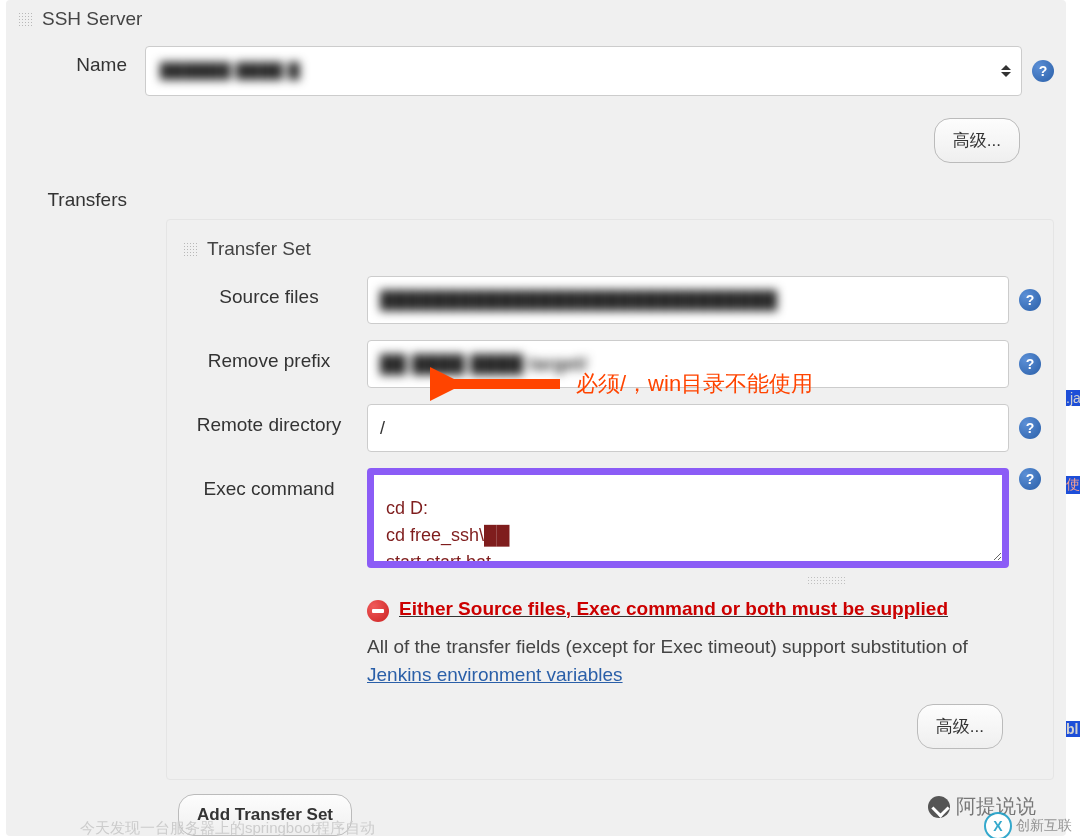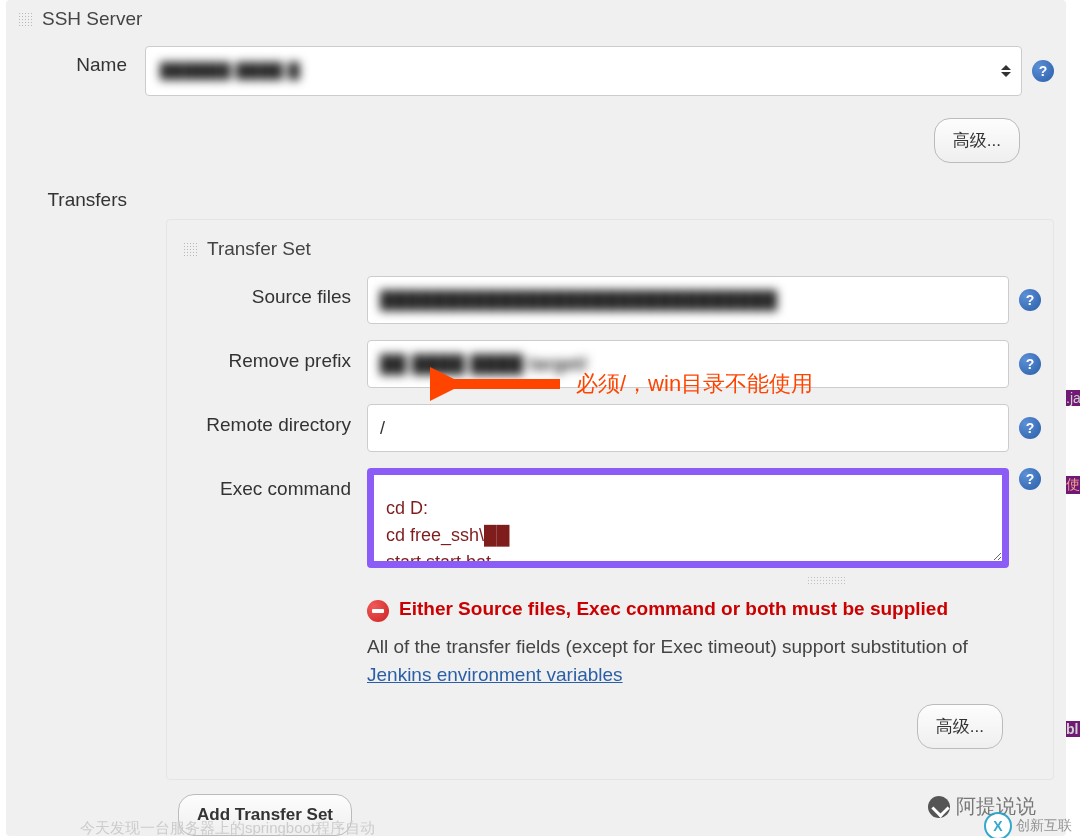--- a/index.html
+++ b/index.html
@@ -44,21 +44,21 @@
   .label-col {
     width: 139px;
     text-align: right;
     padding-right: 18px;
     font-size: 19px;
     color: #333;
     padding-top: 8px;
   }
   .inner-label-col {
     width: 180px;
-    text-align: right;
+    text-align: center;
     padding-right: 16px;
     padding-left: 20px;
     font-size: 19px;
     color: #333;
     padding-top: 10px;
   }
   .field-col {
     flex: 1;
     display: flex;
     align-items: center;
@@ -154,20 +154,21 @@
     white-space: nowrap;
     overflow: hidden;
   }
   .error-row {
     display: flex;
     align-items: flex-start;
     gap: 10px;
     padding: 6px 0 6px 0;
     margin-left: 200px;
     margin-right: 50px;
+    text-decoration: underline;
   }
   .error-icon {
     width: 22px;
     height: 22px;
     border-radius: 50%;
     background: radial-gradient(circle at 30% 30%, #f05a5a, #c22);
     position: relative;
     flex-shrink: 0;
     margin-top: 4px;
   }
@@ -254,21 +255,21 @@
   .bottom-faded {
     position: absolute;
     left: 80px;
     bottom: 0;
     font-size: 15px;
     color: #ccc;
   }
   .side-stub {
     position: absolute;
     right: 0;
-    background: #701a75;
+    background: #1d4ed8;
     width: 14px;
     color: #d0d0d0;
     font-size: 14px;
   }
   .handle-bar {
     height: 8px;
     margin: 0 auto 6px auto;
     width: 40px;
     background-image: radial-gradient(#c0c0c0 1px, transparent 1px);
     background-size: 3px 3px;

